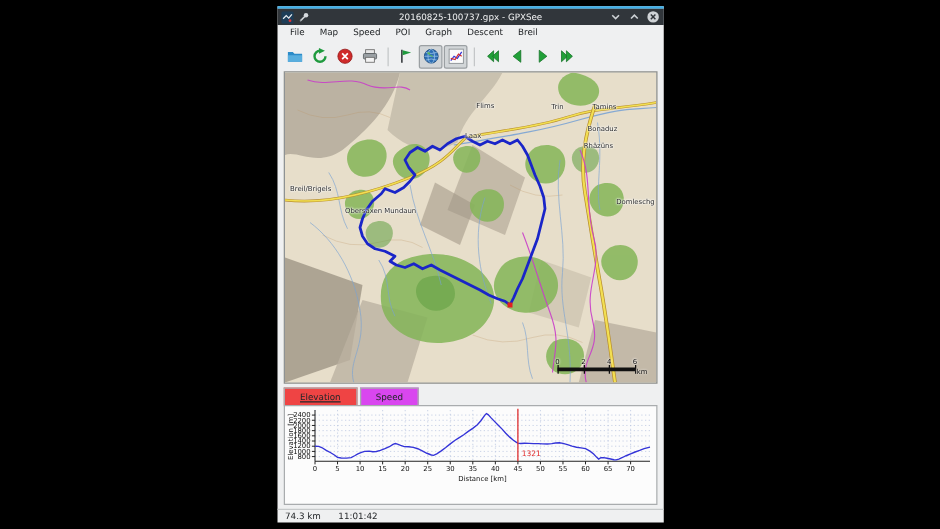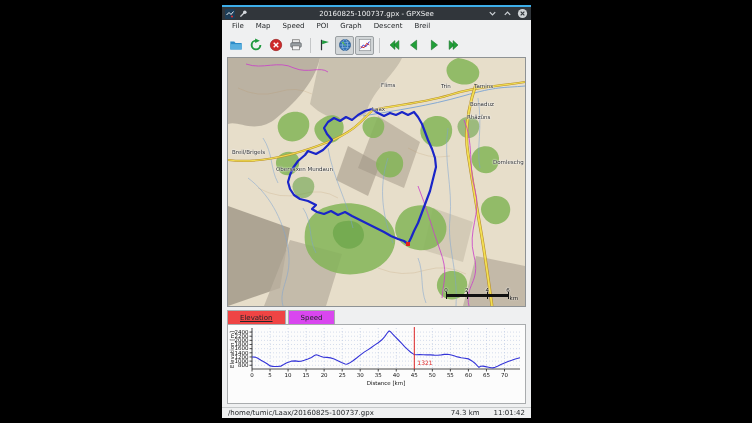--- a/index.html
+++ b/index.html
@@ -357,18 +357,17 @@
         <text x="20.5" y="8.874468085106383" text-anchor="end" font-size="5.5" fill="#111">2400</text>
         <text x="158" y="60" text-anchor="middle" font-size="5.5" fill="#111">Distance [km]</text>
         <text x="6" y="24.5" text-anchor="middle" font-size="5.5" fill="#111" transform="rotate(-90 6 24.5)">Elevation [m]</text>
         <polyline fill="none" stroke="#3434d8" stroke-width="1.1" points="24.0,32.0 26.9,32.1 29.4,33.0 33.0,35.3 36.6,37.2 39.5,39.0 42.0,40.9 44.9,41.4 49.2,41.5 52.9,41.1 55.7,39.6 58.3,38.1 61.2,36.9 63.7,36.1 67.3,35.9 70.2,36.4 73.1,36.2 76.3,35.3 79.9,33.9 83.5,32.4 86.4,30.5 88.2,29.8 90.0,30.3 92.5,31.3 95.4,32.3 99.0,32.4 102.6,32.9 106.2,34.0 109.8,35.7 113.5,37.6 117.1,39.0 118.9,39.3 121.4,38.1 125.0,35.7 128.6,33.0 132.2,30.1 135.8,27.4 139.4,25.1 143.0,22.8 146.6,20.1 150.2,17.7 153.9,14.8 156.7,11.6 159.6,7.5 161.1,5.9 162.5,6.7 164.7,9.1 167.6,12.1 170.4,15.0 173.7,18.3 176.6,21.6 179.8,24.7 182.7,27.2 185.2,28.9 186.3,29.5 188.5,29.8 191.7,29.6 195.3,29.7 198.9,29.9 202.5,29.9 206.2,30.1 209.8,30.2 213.4,29.9 216.3,29.4 219.5,29.2 222.4,29.7 226.0,30.7 229.6,31.9 233.2,32.8 236.8,33.3 240.4,33.9 244.0,35.9 246.9,38.2 249.4,40.9 250.9,42.3 252.7,41.2 254.8,41.1 257.7,41.6 260.6,42.2 263.1,42.8 264.9,42.9 267.1,42.3 270.0,41.0 272.9,39.6 276.5,38.1 280.1,36.6 283.7,35.3 287.3,33.9 292.0,32.7"></polyline>
         <line x1="186.3149394347241" y1="2" x2="186.3149394347241" y2="44" stroke="#e02828" stroke-width="1"></line>
         <text x="189.3149394347241" y="40" font-size="6" fill="#e02828">1321</text>
       </svg>
   </div>
 
   <div class="statusbar">
-    <span class="sb-path">/home/tumic/Laax/20160825-100737.gpx</span>
     <span class="sb-dist">74.3 km</span>
     <span class="sb-time">11:01:42</span>
   </div>
 
 </div>
 
 </body></html>

